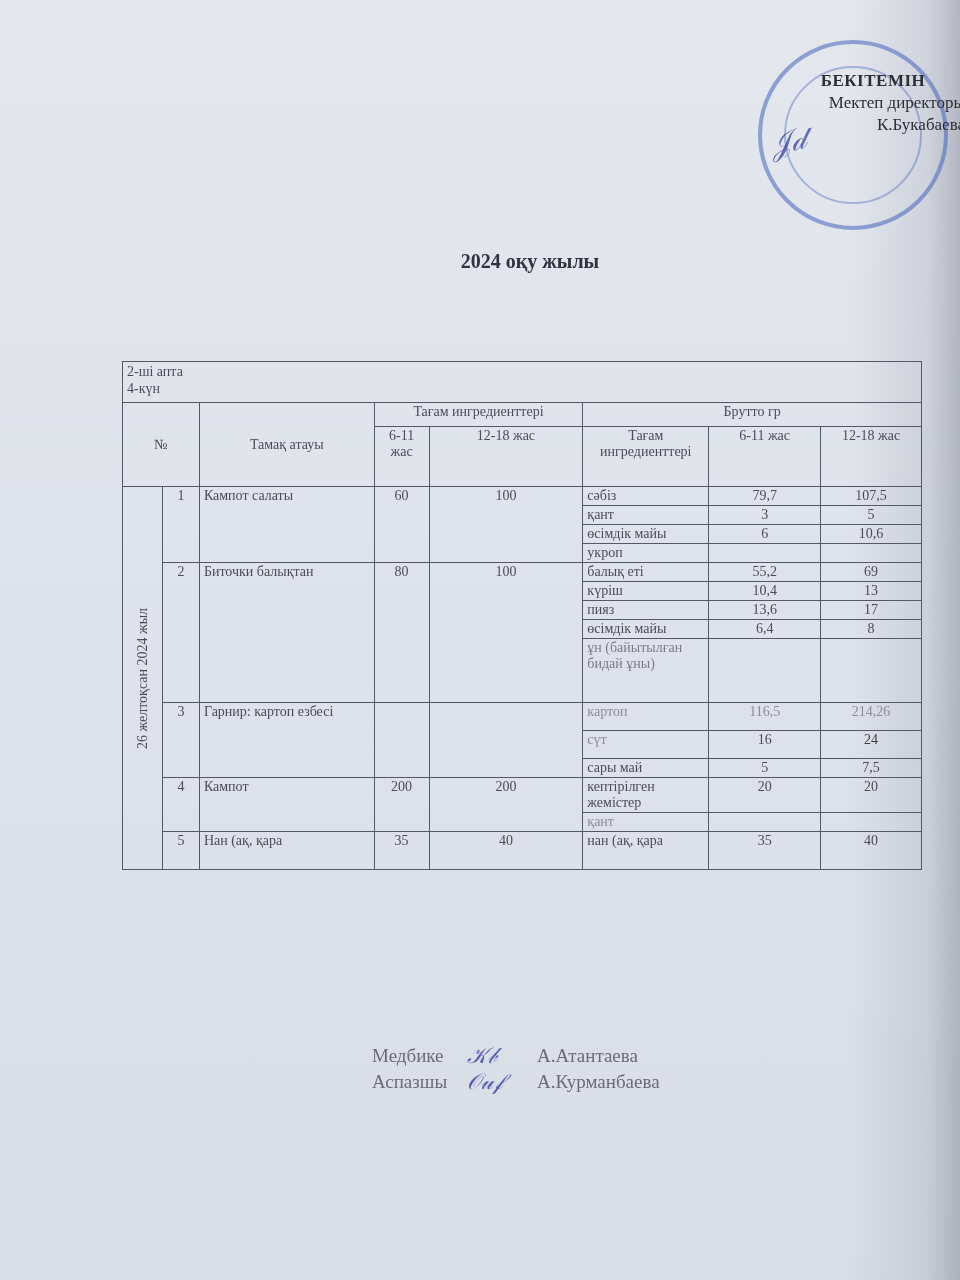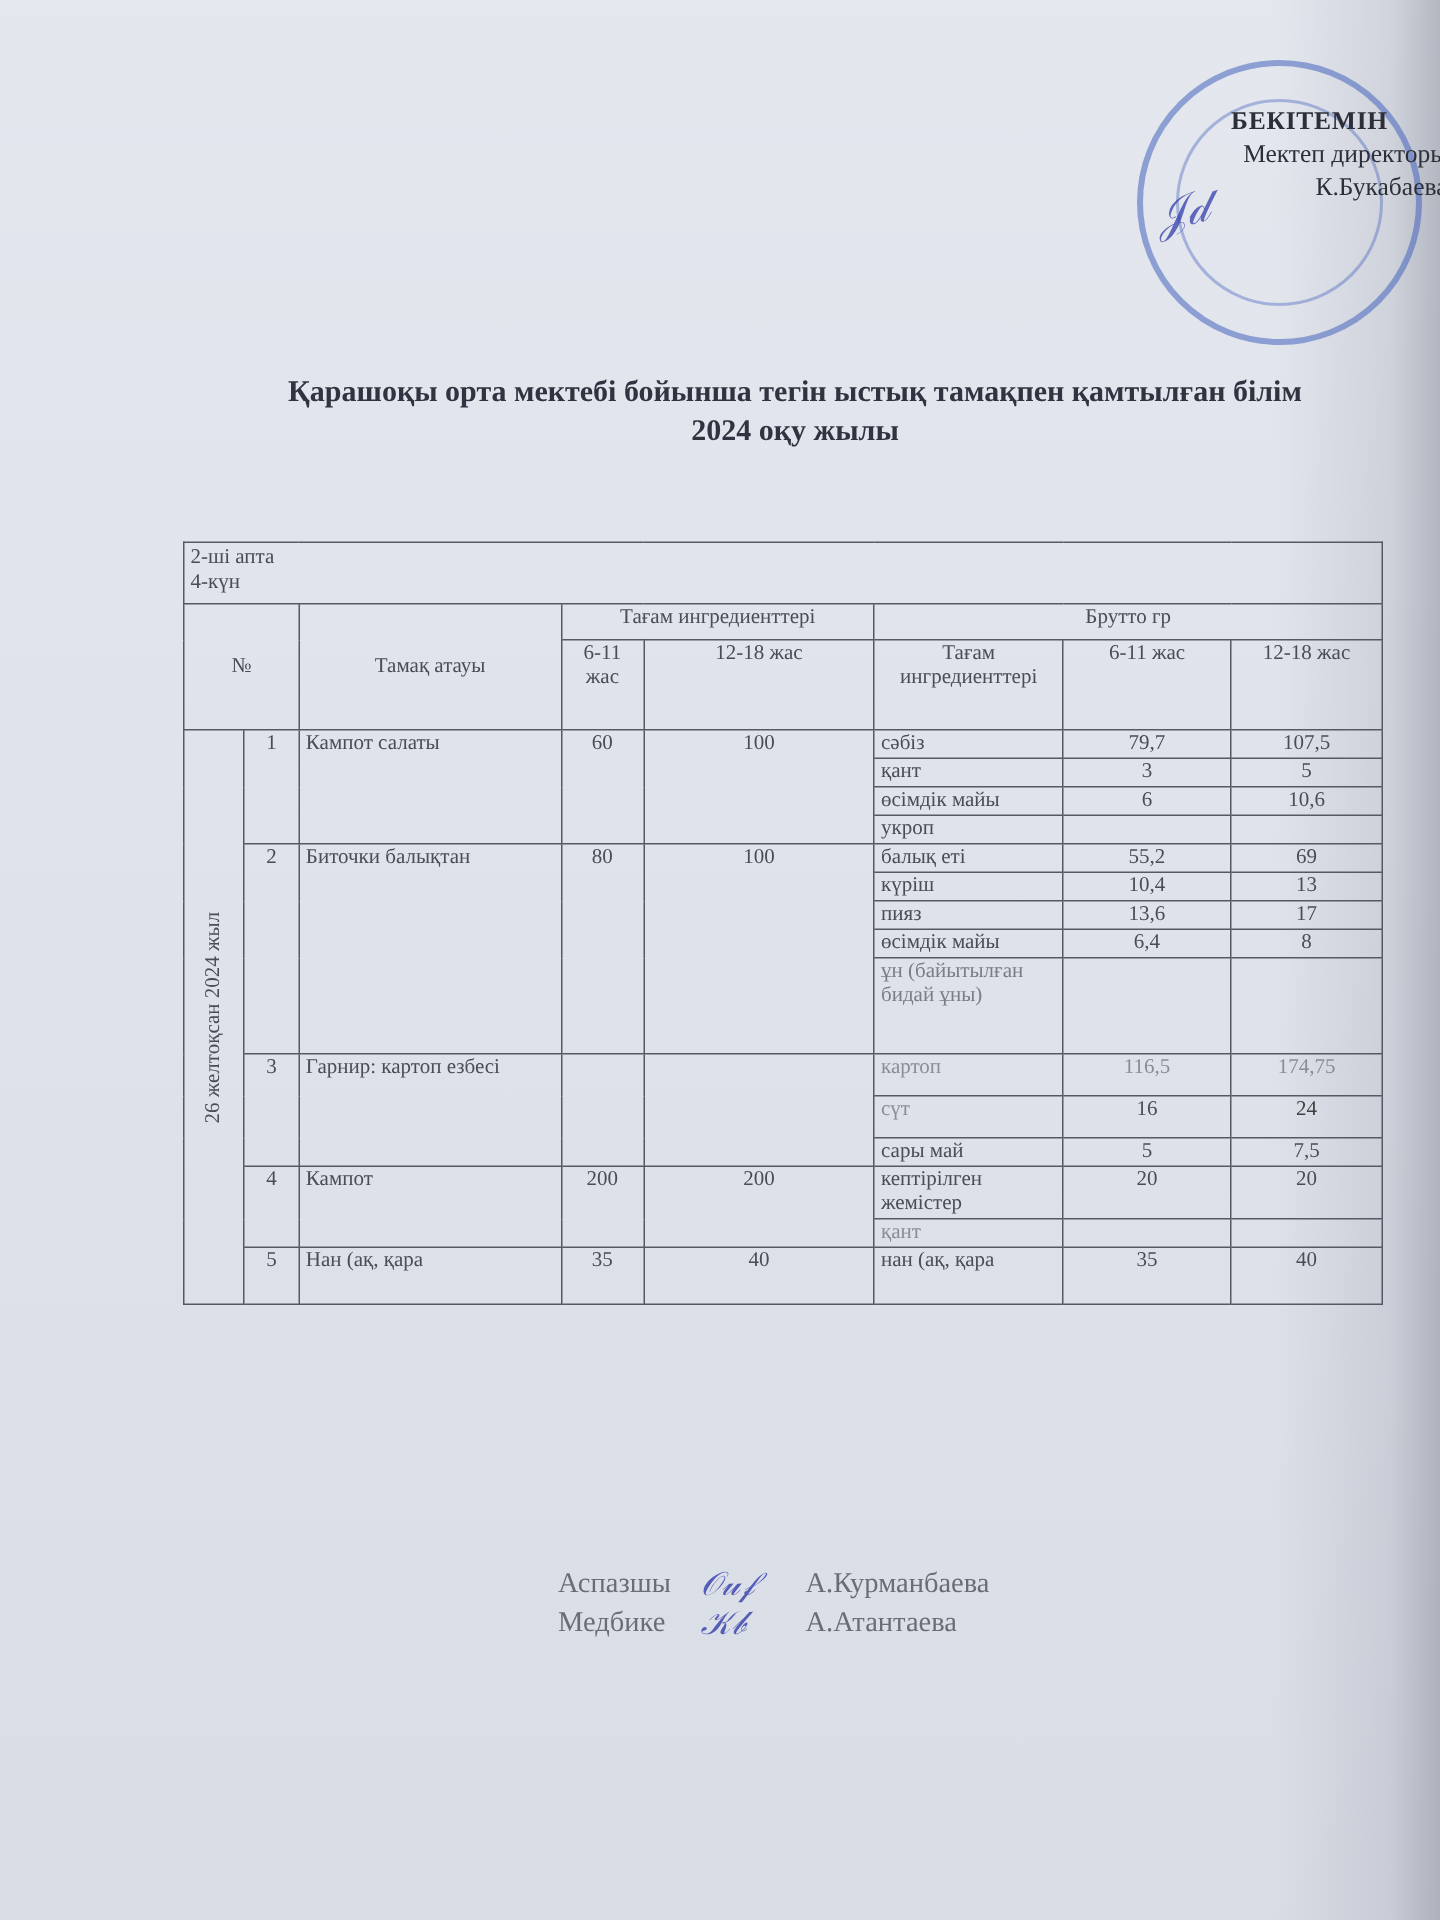--- a/index.html
+++ b/index.html
@@ -68,21 +68,20 @@
     <div class="stamp-inner"></div>
   </div>
 <div class="sig-dir">𝒥𝒹</div>
 <div class="approve">
   <div class="a1">БЕКІТЕМІН</div>
   <div>Мектеп директоры</div>
   <div>К.Букабаева</div>
 </div>
 
 <div class="title">
-  <div>Қарашоқы орта мектебі бойынша тегін ыстық тамақпен қамтылған білім</div>
   <div style="font-weight:bold">2024 оқу жылы</div>
 </div>
 
 <table class="menu">
   <colgroup>
     <col style="width:40px">
       <col style="width:37px">
       <col style="width:175px">
     <col style="width:55px">
       <col style="width:154px">
@@ -167,21 +166,21 @@
     <td class="c"></td>
   </tr>
 
   <tr style="height:28px">
     <td rowspan="3" class="c">3</td>
     <td rowspan="3">Гарнир: картоп езбесі</td>
     <td rowspan="3" class="c"></td>
     <td rowspan="3" class="c"></td>
     <td style="color:#8a8d98">картоп</td>
     <td class="c" style="color:#8a8d98">116,5</td>
-    <td class="c" style="color:#8a8d98">174,75</td>
+    <td class="c" style="color:#8a8d98">214,26</td>
   </tr>
   <tr style="height:28px">
     <td style="color:#8a8d98">сүт</td>
     <td class="c">16</td>
     <td class="c" style="color:#404040">24</td>
   </tr>
   <tr>
     <td>сары май</td>
     <td class="c">5</td>
     <td class="c">7,5</td>
@@ -209,22 +208,22 @@
     <td class="c">40</td>
     <td>нан (ақ, қара</td>
     <td class="c">35</td>
     <td class="c">40</td>
   </tr>
 </tbody>
   </table>
 
 <div class="sigs">
   <div class="row">
+    <span class="role">Медбике</span>
+    <span class="gap">𝒦𝒷</span>
+    <span>А.Атантаева</span>
+  </div>
+  <div class="row">
     <span class="role">Аспазшы</span>
     <span class="gap">𝒪𝓊𝒻</span>
     <span>А.Курманбаева</span>
   </div>
-  <div class="row">
-    <span class="role">Медбике</span>
-    <span class="gap">𝒦𝒷</span>
-    <span>А.Атантаева</span>
-  </div>
 </div>
 
 </body></html>

